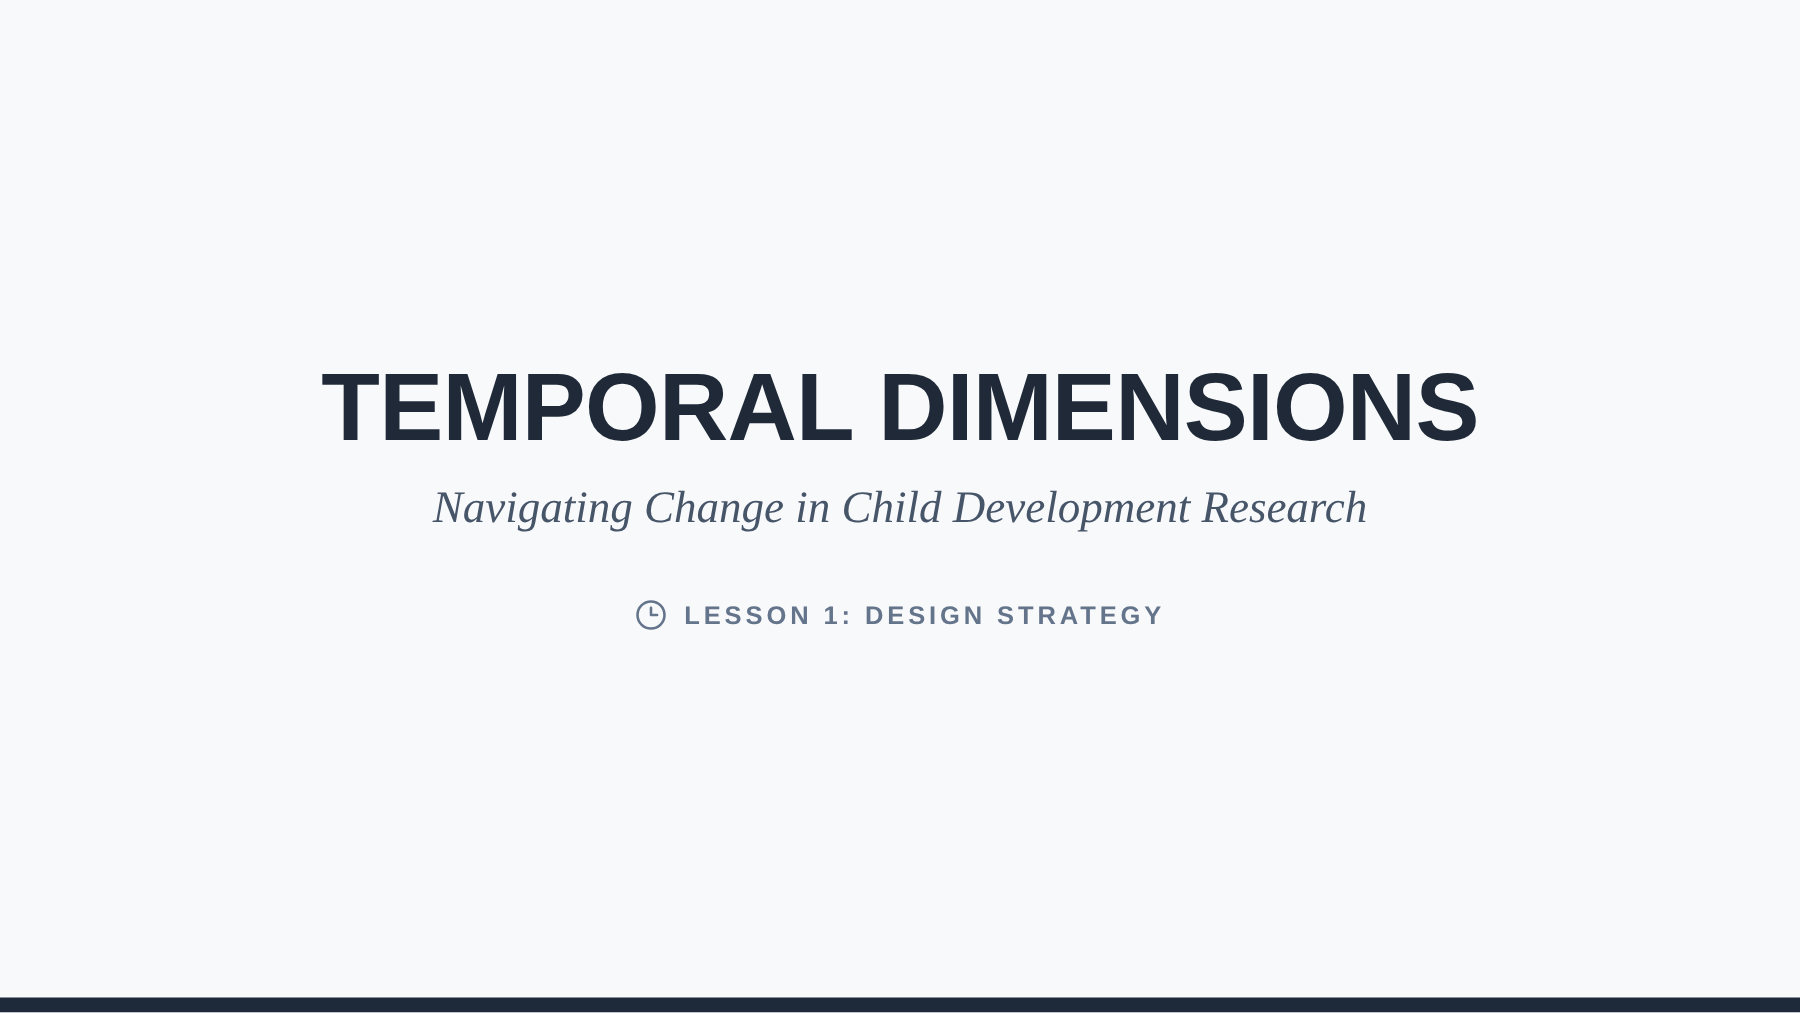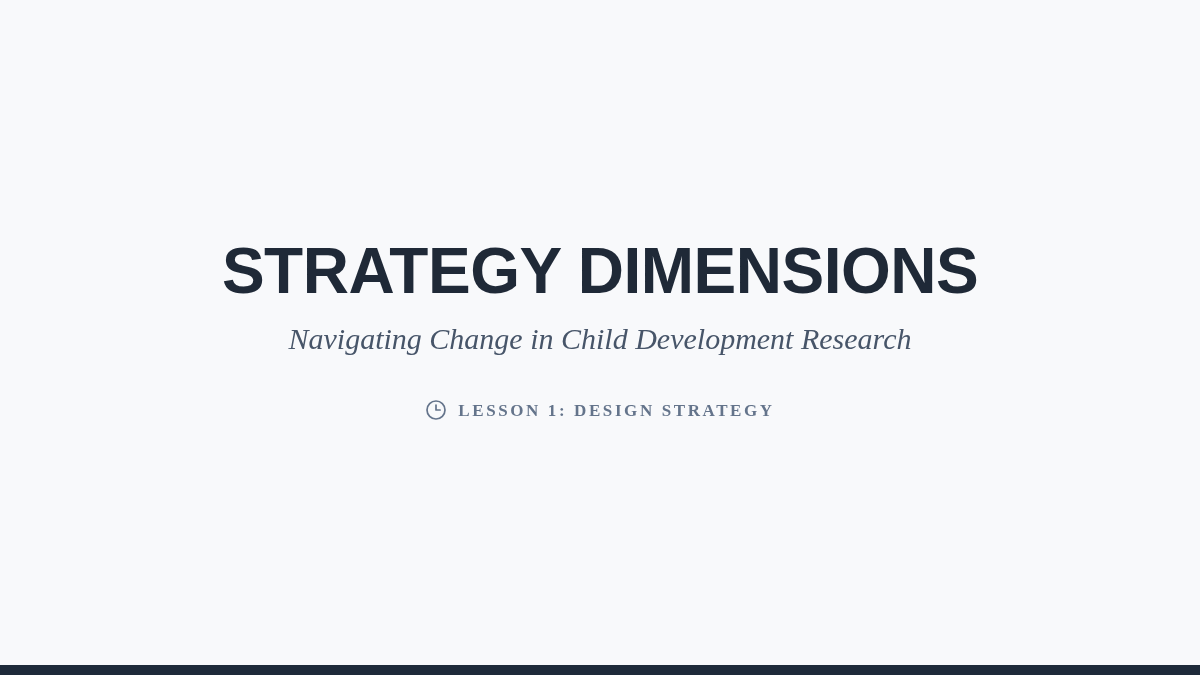--- a/index.html
+++ b/index.html
@@ -73,21 +73,21 @@
 
   .clock-icon {
     display: block;
     width: 22px;
     height: 22px;
     flex: 0 0 auto;
     line-height: 0;
   }
 
   .lesson-label {
-    font-family: Liberation Serif, serif;
+    font-family: Liberation Sans, sans-serif;
     font-size: 17px;
     font-weight: 700;
     letter-spacing: 2.6px;
     color: #64748b;
     text-transform: uppercase;
     white-space: nowrap;
     line-height: 1;
   }
 
   
@@ -100,21 +100,21 @@
     background: #1e2a3a;
   }
 </style>
 </head>
 <body>
 
 <div class="slide">
 
   <div class="title-block">
 
-    <h1 class="slide-title">STRATEGY DIMENSIONS</h1>
+    <h1 class="slide-title">TEMPORAL DIMENSIONS</h1>
 
     <p class="slide-subtitle">Navigating Change in Child Development Research</p>
 
     <div class="lesson-badge">
       <span class="clock-icon">
         <svg width="22" height="22" viewBox="0 0 22 22" fill="none" xmlns="http://www.w3.org/2000/svg" aria-hidden="true">
           <circle cx="11" cy="11" r="9" stroke="#64748b" stroke-width="1.7" fill="none"></circle>
           <path d="M11 6.1 V11 H15.1" stroke="#64748b" stroke-width="1.7" stroke-linecap="round" stroke-linejoin="round" fill="none"></path>
         </svg>
       </span>

